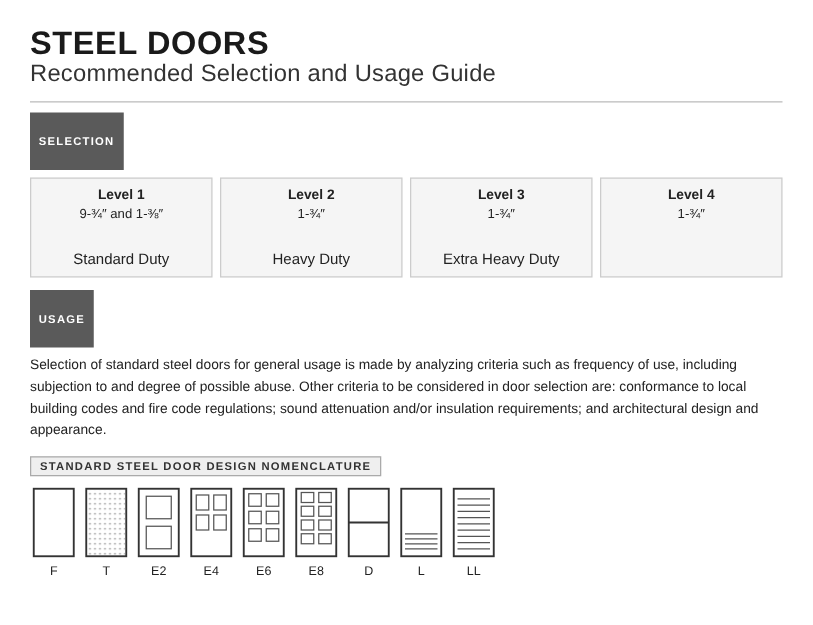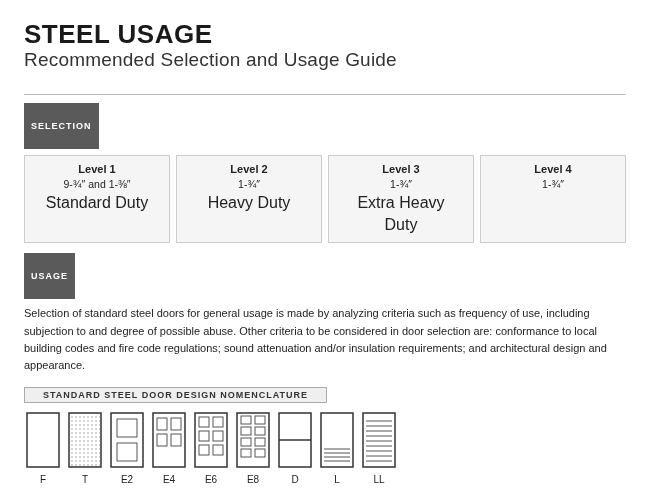--- a/index.html
+++ b/index.html
@@ -17,21 +17,21 @@
       font-weight: 900;
       color: #1a1a1a;
       letter-spacing: 0.5px;
       line-height: 1.1;
     }
     .page-subtitle {
       font-size: 19px;
       font-weight: 300;
       color: #333;
       letter-spacing: 0.2px;
-      margin-bottom: 23px;
+      margin-bottom: 10px;
     }
 
     .divider {
       border: none;
       border-top: 1px solid #bbb;
       margin-bottom: 8px;
     }
 
     .section-label {
       display: inline-block;
@@ -62,39 +62,40 @@
       line-height: 1.4;
     }
     .selection-card .level {
       font-weight: 600;
       font-size: 11px;
     }
     .selection-card .thickness {
       font-size: 10.5px;
     }
     .selection-card .duty {
-      font-size: 16px;
+      font-size: 12px;
+      margin-top: 20px;
     }
 
     .usage-text {
       font-size: 11px;
       color: #222;
       line-height: 1.55;
       margin-bottom: 10px;
     }
 
     .nomenclature-label {
       display: inline-block;
       border: 1px solid #aaa;
       background: #efefef;
       color: #333;
       font-size: 9px;
       font-weight: bold;
       letter-spacing: 1px;
-      padding: 2px 18px;
+      padding: 2px 7px;
       margin-bottom: 8px;
       text-transform: uppercase;
     }
 
     .door-icons {
       display: flex;
       align-items: flex-end;
       gap: 4px;
     }
 
@@ -115,21 +116,21 @@
     svg.door {
       display: block;
     }
   </style>
 </head>
 <body>
 
 
 
 
-<div class="page-title">STEEL USAGE</div>
+<div class="page-title">STEEL DOORS</div>
 <div class="page-subtitle">Recommended Selection and Usage Guide</div>
 
 <hr class="divider">
 
 
 <div class="section-label">SELECTION</div>
 <div class="selection-grid">
   <div class="selection-card">
     <div class="level">Level 1</div>
     <div class="thickness">9-¾″ and 1-⅜″</div>

